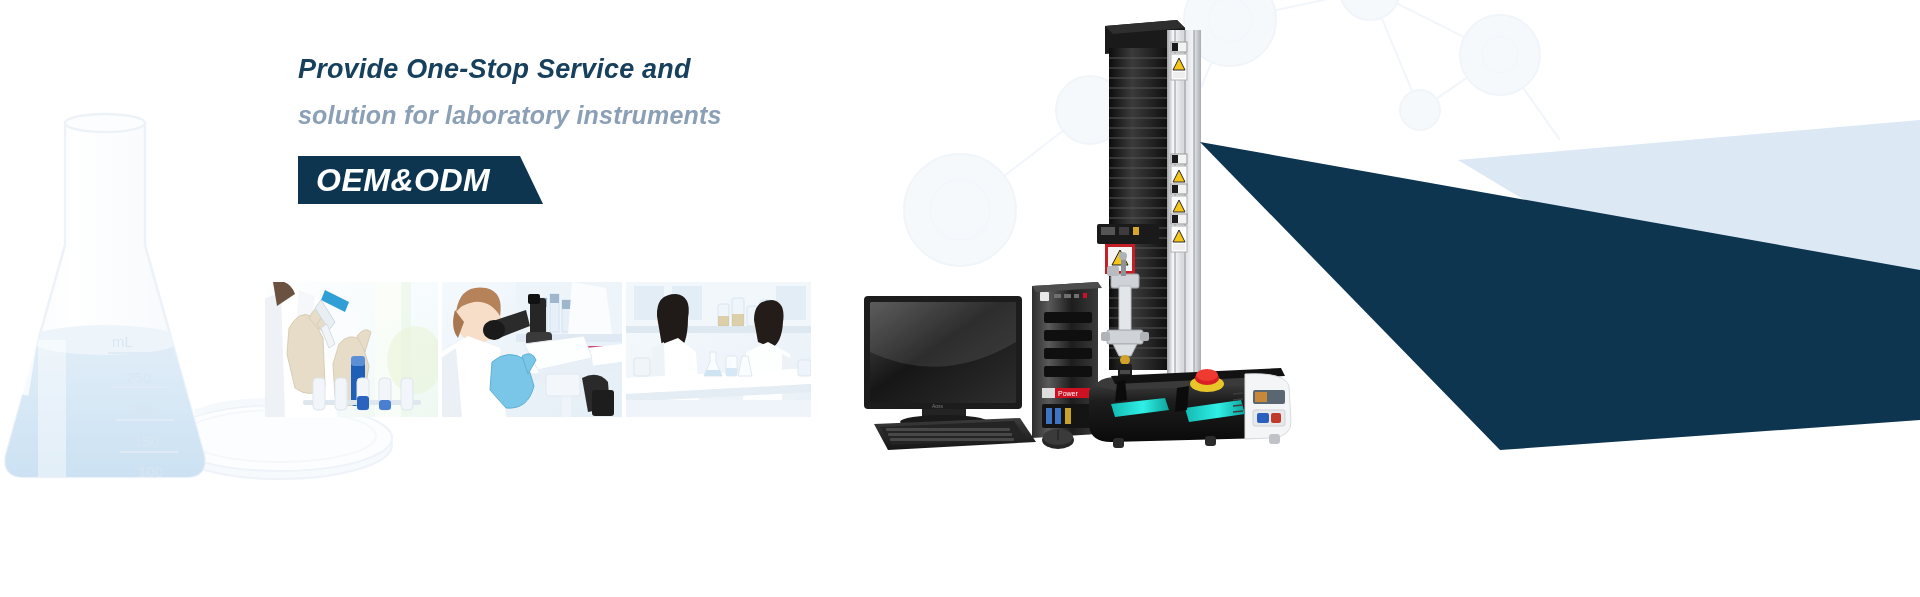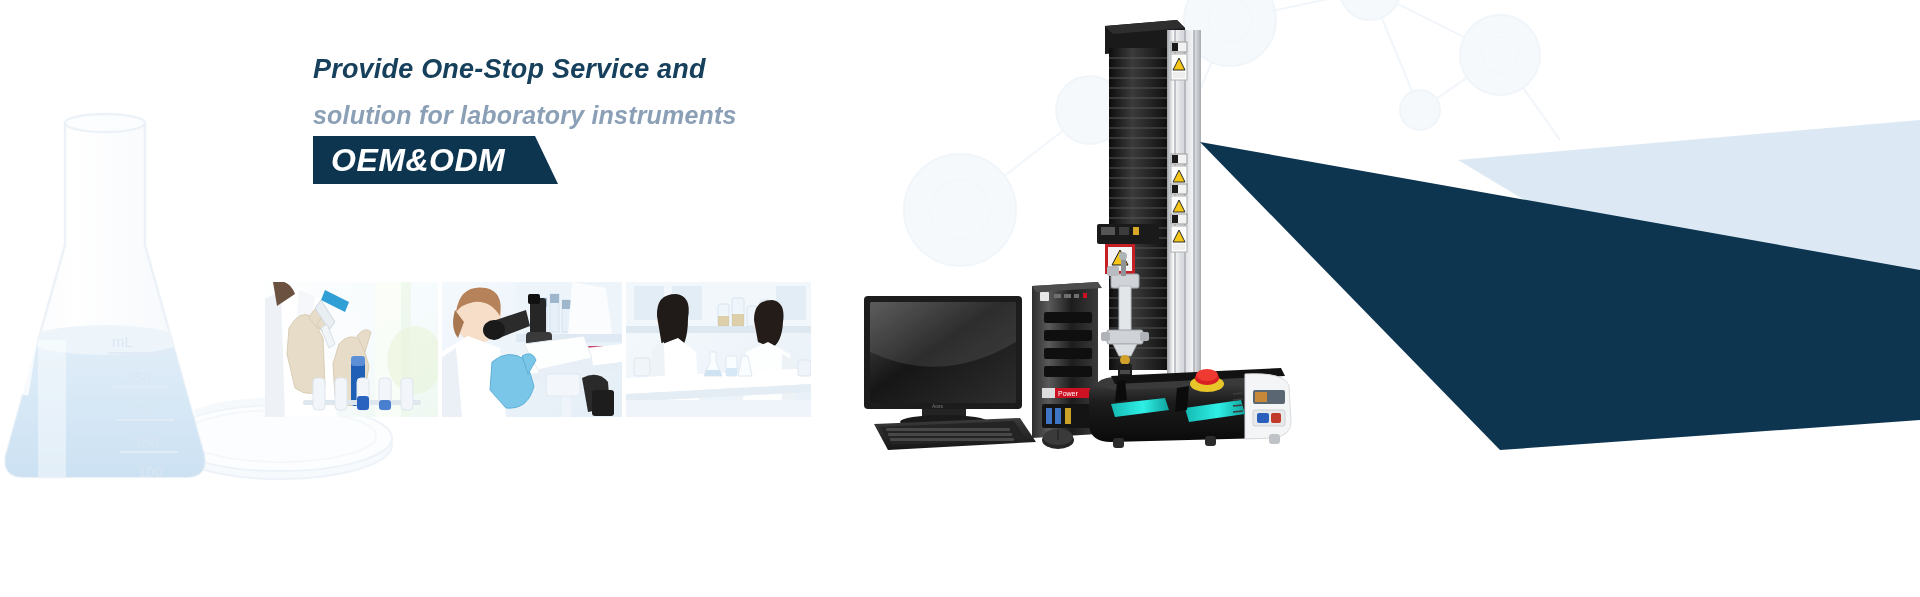--- a/index.html
+++ b/index.html
@@ -11,31 +11,31 @@
   }
   #banner { position:absolute; inset:0; width:1920px; height:597px; background:#fff; overflow:hidden; }
 
   
   .molecules { position:absolute; left:900px; top:-40px; width:700px; height:330px; opacity:.5; pointer-events:none; }
 
   
   .glassware { position:absolute; left:-10px; top:95px; width:430px; height:420px; pointer-events:none; }
 
   
-  .headline { position:absolute; left:313px; top:56px; width:700px; }
+  .headline { position:absolute; left:298px; top:56px; width:700px; }
   .line1 {
     font-size:27px; font-weight:bold; font-style:italic; color:#17405c;
     letter-spacing:.2px; line-height:1.0; white-space:nowrap;
   }
   .line2 {
     margin-top:20px;
     font-size:25px; font-weight:bold; font-style:italic; color:#8ba0b6;
     letter-spacing:.2px; line-height:1.0; white-space:nowrap;
   }
-  .badge-wrap { margin-top:8px; position:relative; height:48px; width:245px; }
+  .badge-wrap { margin-top:28px; position:relative; height:48px; width:245px; }
   .badge-shape {
     position:absolute; left:0; top:0; width:245px; height:48px;
     background:#0d3550;
     clip-path:polygon(0 0, 222px 0, 245px 48px, 0 48px);
   }
   .badge-text {
     position:absolute; left:18px; top:6px;
     font-size:32px; font-weight:bold; font-style:italic; color:#ffffff;
     letter-spacing:.5px; line-height:36px; white-space:nowrap;
   }

